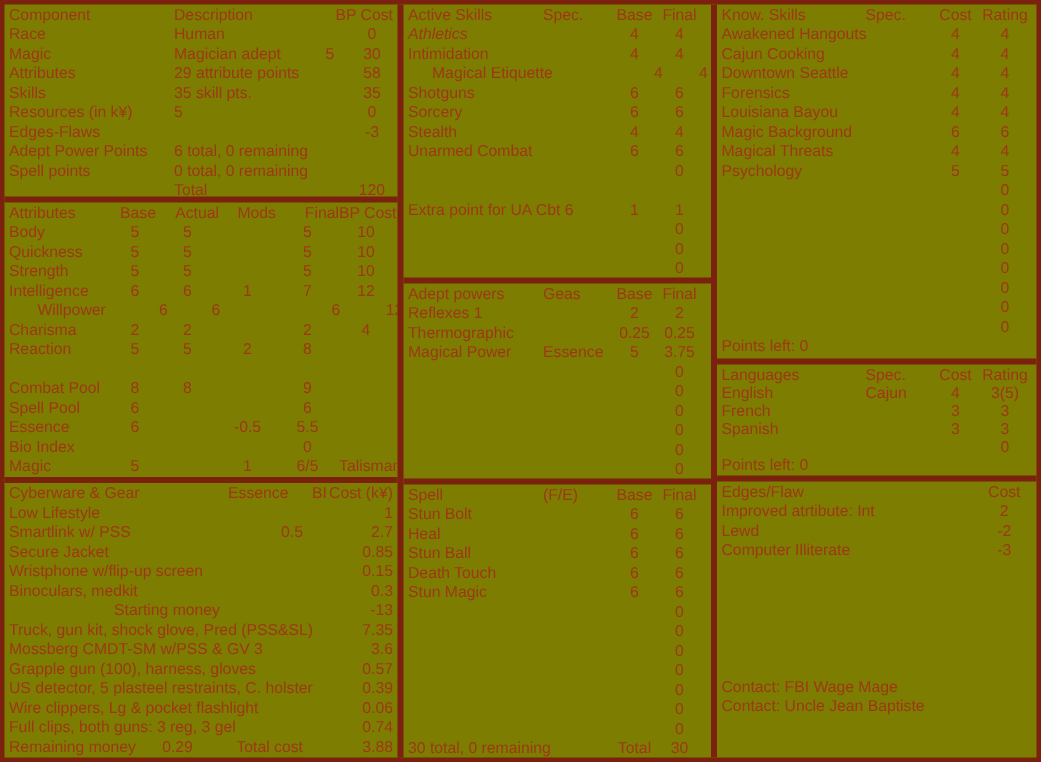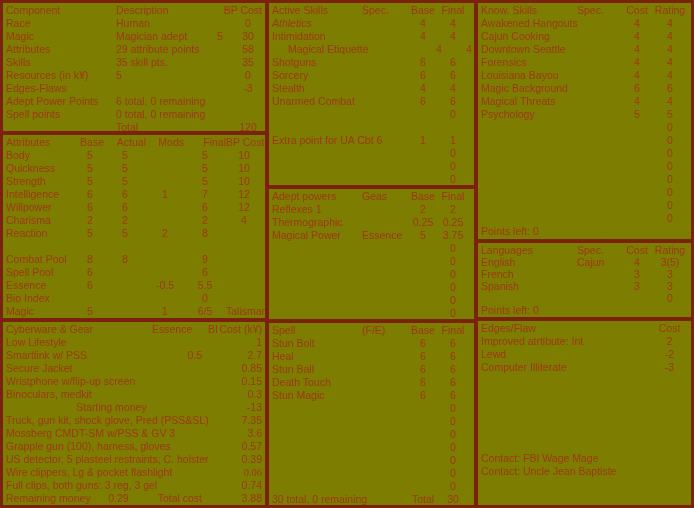--- a/index.html
+++ b/index.html
@@ -59,21 +59,21 @@
       <div class="cell r" style="width:42px">Actual</div>
       <div class="cell r" style="width:38px">Mods</div>
       <div class="cell r" style="width:42px">Final</div>
       <div class="cell r" style="width:36px">BP Cost</div>
     </div>
     <div>
         <div class="row"><div class="cell" style="width: 70px;">Body</div><div class="cell c" style="width: 28px;">5</div><div class="cell c" style="width: 42px;">5</div><div class="cell c" style="width: 38px;"></div><div class="cell c" style="width: 42px;">5</div><div class="cell c" style="width: 36px;">10</div></div>
         <div class="row"><div class="cell" style="width: 70px;">Quickness</div><div class="cell c" style="width: 28px;">5</div><div class="cell c" style="width: 42px;">5</div><div class="cell c" style="width: 38px;"></div><div class="cell c" style="width: 42px;">5</div><div class="cell c" style="width: 36px;">10</div></div>
         <div class="row"><div class="cell" style="width: 70px;">Strength</div><div class="cell c" style="width: 28px;">5</div><div class="cell c" style="width: 42px;">5</div><div class="cell c" style="width: 38px;"></div><div class="cell c" style="width: 42px;">5</div><div class="cell c" style="width: 36px;">10</div></div>
         <div class="row"><div class="cell" style="width: 70px;">Intelligence</div><div class="cell c" style="width: 28px;">6</div><div class="cell c" style="width: 42px;">6</div><div class="cell c" style="width: 38px;">1</div><div class="cell c" style="width: 42px;">7</div><div class="cell c" style="width: 36px;">12</div></div>
-        <div class="row"><div class="cell" style="width: 70px;">Willpower</div><div class="cell c" style="width: 28px;">6</div><div class="cell c" style="width: 42px;">6</div><div class="cell c" style="width: 38px;"></div><div class="cell c" style="width: 42px;">6</div><div class="cell c" style="width: 36px;">12</div></div>
+        <div class="row"><div class="cell" style="width: 70px; margin-left: 19px;">Willpower</div><div class="cell c" style="width: 28px;">6</div><div class="cell c" style="width: 42px;">6</div><div class="cell c" style="width: 38px;"></div><div class="cell c" style="width: 42px;">6</div><div class="cell c" style="width: 36px;">12</div></div>
         <div class="row"><div class="cell" style="width: 70px;">Charisma</div><div class="cell c" style="width: 28px;">2</div><div class="cell c" style="width: 42px;">2</div><div class="cell c" style="width: 38px;"></div><div class="cell c" style="width: 42px;">2</div><div class="cell c" style="width: 36px;">4</div></div>
         <div class="row"><div class="cell" style="width: 70px;">Reaction</div><div class="cell c" style="width: 28px;">5</div><div class="cell c" style="width: 42px;">5</div><div class="cell c" style="width: 38px;">2</div><div class="cell c" style="width: 42px;">8</div><div class="cell c" style="width: 36px;"></div></div>
         <div class="row"><div class="cell" style="width: 70px;"></div><div class="cell c" style="width: 28px;"></div><div class="cell c" style="width: 42px;"></div><div class="cell c" style="width: 38px;"></div><div class="cell c" style="width: 42px;"></div><div class="cell c" style="width: 36px;"></div></div>
         <div class="row"><div class="cell" style="width: 70px;">Combat Pool</div><div class="cell c" style="width: 28px;">8</div><div class="cell c" style="width: 42px;">8</div><div class="cell c" style="width: 38px;"></div><div class="cell c" style="width: 42px;">9</div><div class="cell c" style="width: 36px;"></div></div>
         <div class="row"><div class="cell" style="width: 70px;">Spell Pool</div><div class="cell c" style="width: 28px;">6</div><div class="cell c" style="width: 42px;"></div><div class="cell c" style="width: 38px;"></div><div class="cell c" style="width: 42px;">6</div><div class="cell c" style="width: 36px;"></div></div>
         <div class="row"><div class="cell" style="width: 70px;">Essence</div><div class="cell c" style="width: 28px;">6</div><div class="cell c" style="width: 42px;"></div><div class="cell c" style="width: 38px;">-0.5</div><div class="cell c" style="width: 42px;">5.5</div><div class="cell c" style="width: 36px;"></div></div>
         <div class="row"><div class="cell" style="width: 70px;">Bio Index</div><div class="cell c" style="width: 28px;"></div><div class="cell c" style="width: 42px;"></div><div class="cell c" style="width: 38px;"></div><div class="cell c" style="width: 42px;">0</div><div class="cell c" style="width: 36px;"></div></div>
         <div class="row"><div class="cell" style="width: 70px;">Magic</div><div class="cell c" style="width: 28px;">5</div><div class="cell c" style="width: 42px;"></div><div class="cell c" style="width: 38px;">1</div><div class="cell c" style="width: 42px;">6/5</div><div class="cell c" style="width: 36px;">Talisman</div></div>
       </div>
   </div>
@@ -91,21 +91,21 @@
         <div class="row"><div class="cell" style="width: 146px;">Low Lifestyle</div><div class="cell r" style="width: 50px;"></div><div class="cell r" style="width: 10px;"></div><div class="cell r" style="width: 50px;">1</div></div>
         <div class="row"><div class="cell" style="width: 146px;">Smartlink w/ PSS</div><div class="cell r" style="width: 50px;">0.5</div><div class="cell r" style="width: 10px;"></div><div class="cell r" style="width: 50px;">2.7</div></div>
         <div class="row"><div class="cell" style="width: 146px;">Secure Jacket</div><div class="cell r" style="width: 50px;"></div><div class="cell r" style="width: 10px;"></div><div class="cell r" style="width: 50px;">0.85</div></div>
         <div class="row"><div class="cell" style="width: 146px;">Wristphone w/flip-up screen</div><div class="cell r" style="width: 50px;"></div><div class="cell r" style="width: 10px;"></div><div class="cell r" style="width: 50px;">0.15</div></div>
         <div class="row"><div class="cell" style="width: 146px;">Binoculars, medkit</div><div class="cell r" style="width: 50px;"></div><div class="cell r" style="width: 10px;"></div><div class="cell r" style="width: 50px;">0.3</div></div>
         <div class="row"><div class="cell" style="width: 146px;">                        Starting money</div><div class="cell r" style="width: 50px;"></div><div class="cell r" style="width: 10px;"></div><div class="cell r" style="width: 50px;">-13</div></div>
         <div class="row"><div class="cell" style="width: 146px;">Truck, gun kit, shock glove, Pred (PSS&amp;SL)</div><div class="cell r" style="width: 50px;"></div><div class="cell r" style="width: 10px;"></div><div class="cell r" style="width: 50px;">7.35</div></div>
         <div class="row"><div class="cell" style="width: 146px;">Mossberg CMDT-SM w/PSS &amp; GV 3</div><div class="cell r" style="width: 50px;"></div><div class="cell r" style="width: 10px;"></div><div class="cell r" style="width: 50px;">3.6</div></div>
         <div class="row"><div class="cell" style="width: 146px;">Grapple gun (100), harness, gloves</div><div class="cell r" style="width: 50px;"></div><div class="cell r" style="width: 10px;"></div><div class="cell r" style="width: 50px;">0.57</div></div>
         <div class="row"><div class="cell" style="width: 146px;">US detector, 5 plasteel restraints, C. holster</div><div class="cell r" style="width: 50px;"></div><div class="cell r" style="width: 10px;"></div><div class="cell r" style="width: 50px;">0.39</div></div>
-        <div class="row"><div class="cell" style="width: 146px;">Wire clippers, Lg &amp; pocket flashlight</div><div class="cell r" style="width: 50px;"></div><div class="cell r" style="width: 10px;"></div><div class="cell r" style="width: 50px; font-family: Liberation Serif, serif;">0.06</div></div>
+        <div class="row"><div class="cell" style="width: 146px;">Wire clippers, Lg &amp; pocket flashlight</div><div class="cell r" style="width: 50px;"></div><div class="cell r" style="width: 10px;"></div><div class="cell r" style="width: 50px;">0.06</div></div>
         <div class="row"><div class="cell" style="width: 146px;">Full clips, both guns: 3 reg, 3 gel</div><div class="cell r" style="width: 50px;"></div><div class="cell r" style="width: 10px;"></div><div class="cell r" style="width: 50px;">0.74</div></div>
         <div class="row"><div class="cell" style="width: 146px;">Remaining money      0.29</div><div class="cell r" style="width: 50px;">Total cost</div><div class="cell r" style="width: 10px;"></div><div class="cell r" style="width: 50px;">3.88</div></div>
       </div>
   </div>
 
 </div>
 
 <div class="vdiv"></div>
 
 <div class="col col-mid">

